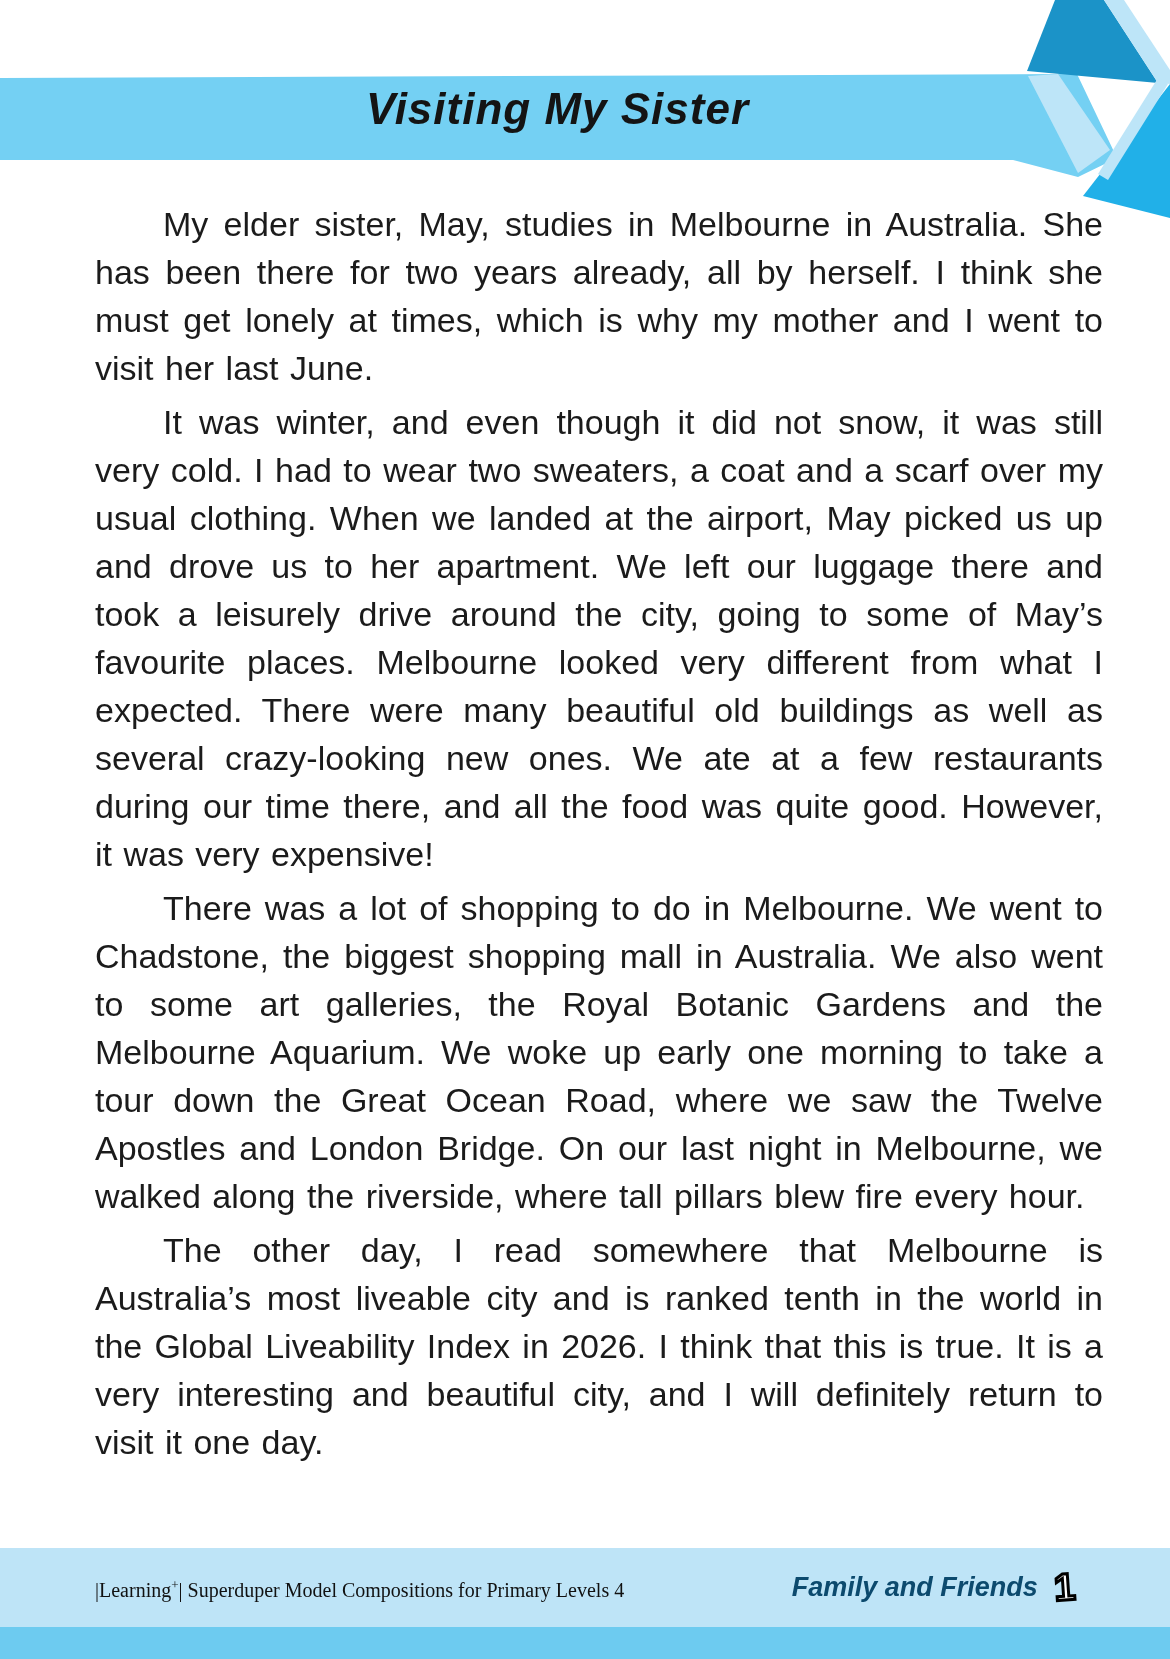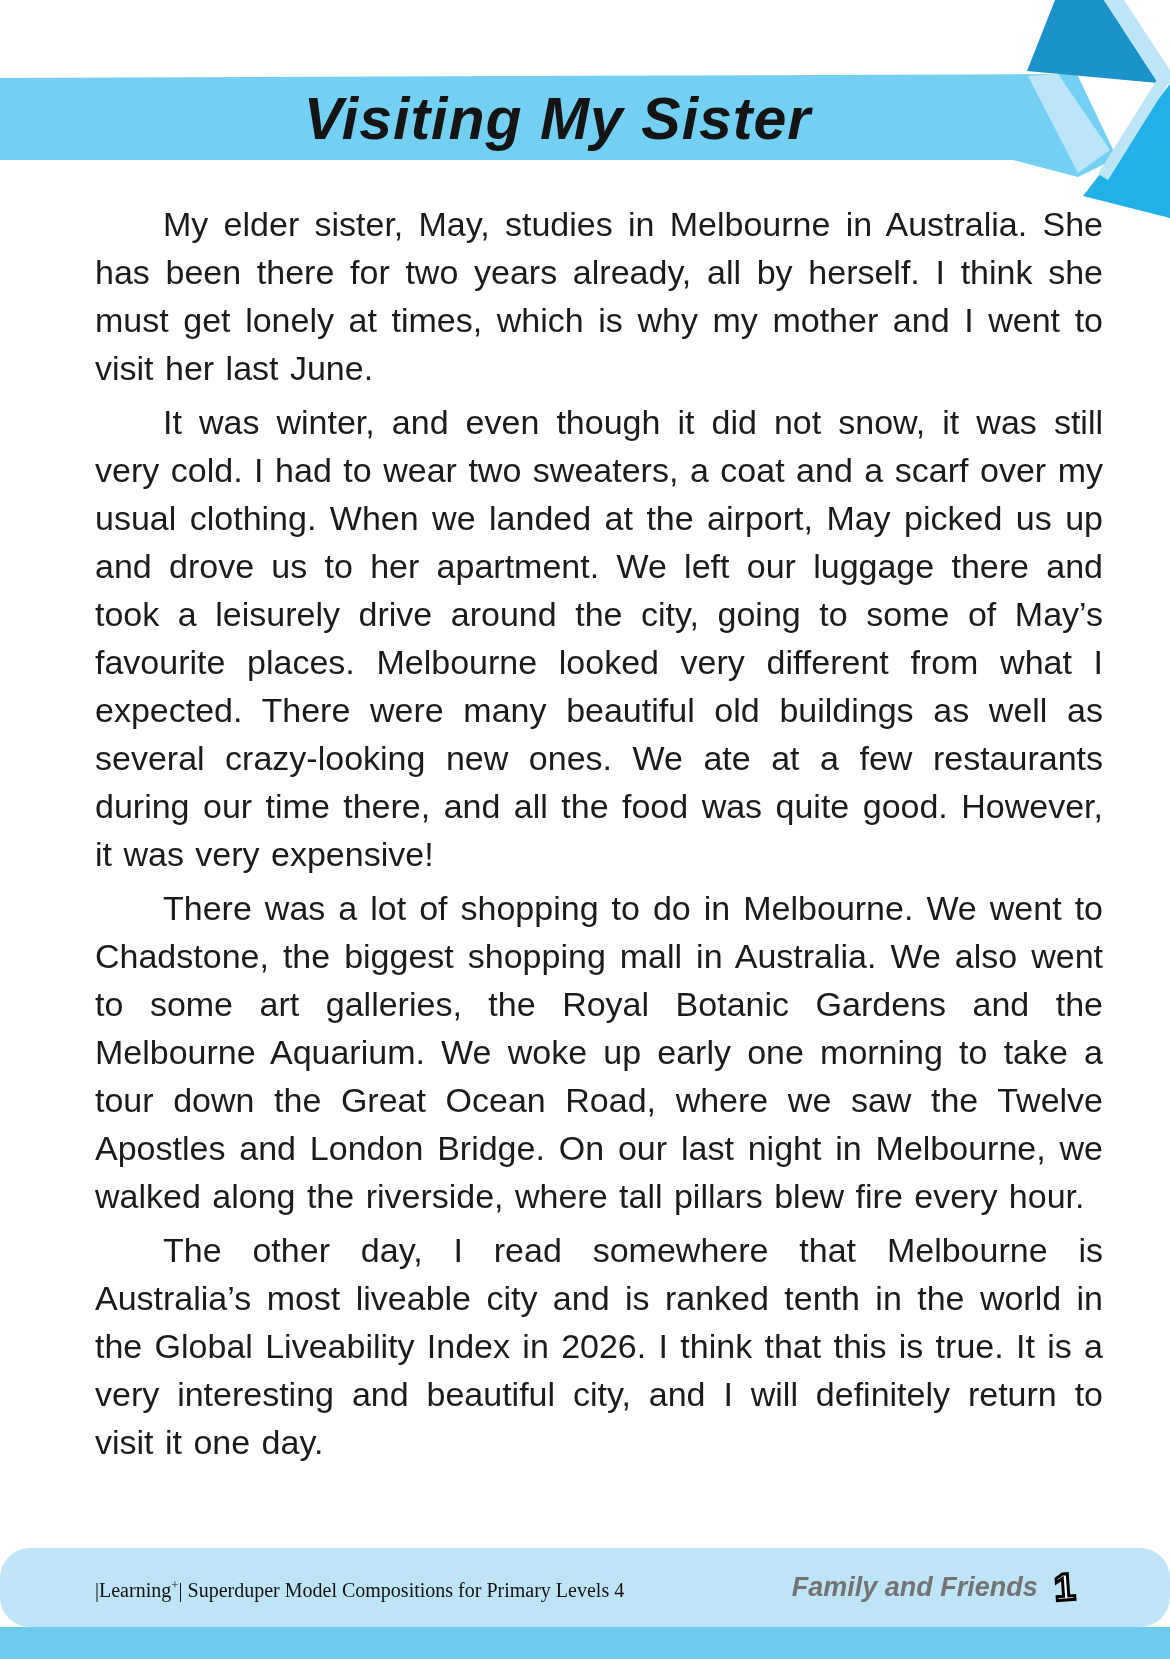--- a/index.html
+++ b/index.html
@@ -13,26 +13,26 @@
 
   
   .deco-svg {
     position: absolute;
     top: 0; left: 0;
     width: 1170px; height: 230px;
     display: block;
   }
   .page-title {
     position: absolute;
-    top: 78px; left: 0;
+    top: 68px; left: 0;
     width: 1115px; height: 82px;
     display: flex;
     align-items: center;
     justify-content: center;
-    font-size: 59px;
+    font-size: 44px;
     font-weight: bold;
     font-style: italic;
     letter-spacing: 1px;
     color: #141414;
     z-index: 2;
   }
 
   
   .essay {
     position: absolute;
@@ -53,39 +53,38 @@
   
   .footer-band {
     position: absolute;
     left: 0; top: 1548px;
     width: 1170px; height: 79px;
     background: #bee4f7;
     display: flex;
     align-items: center;
     justify-content: space-between;
     padding: 0 95px 0 95px;
-    border-radius: 30px;
   }
   .imprint {
     font-family: "Liberation Serif", serif;
     font-size: 20px;
     line-height: 27px;
     color: #111111;
   }
   .imprint sup { font-size: 13px; }
   .footer-right {
     display: flex;
     align-items: center;
     gap: 16px;
   }
   .section-title {
     font-size: 27px;
     font-style: italic;
     font-weight: bold;
-    color: #737373;
+    color: #0c4a6e;
   }
   .page-number {
     font-size: 38px;
     font-weight: bold;
     color: #ffffff;
     -webkit-text-stroke: 3px #000000;
     transform: rotate(-4deg);
   }
   .bottom-strip {
     position: absolute;

